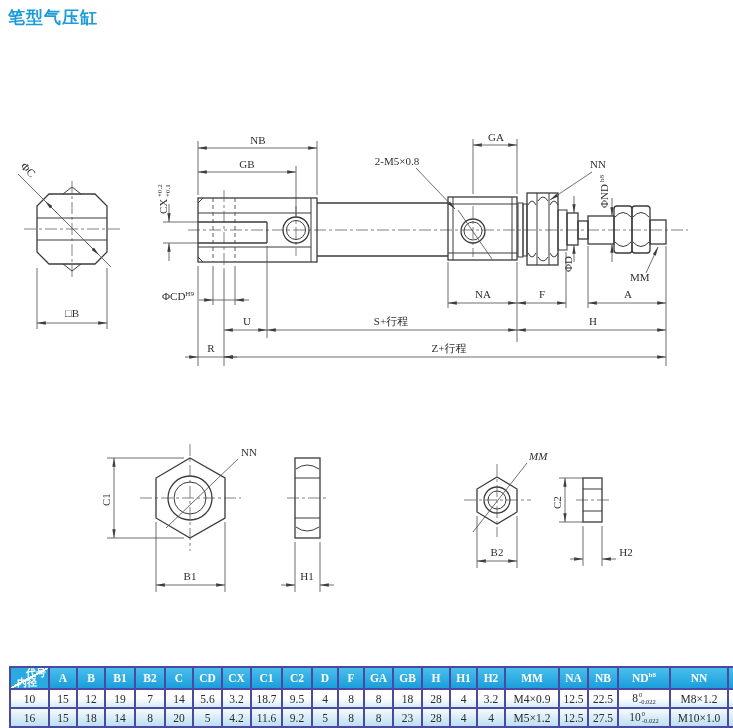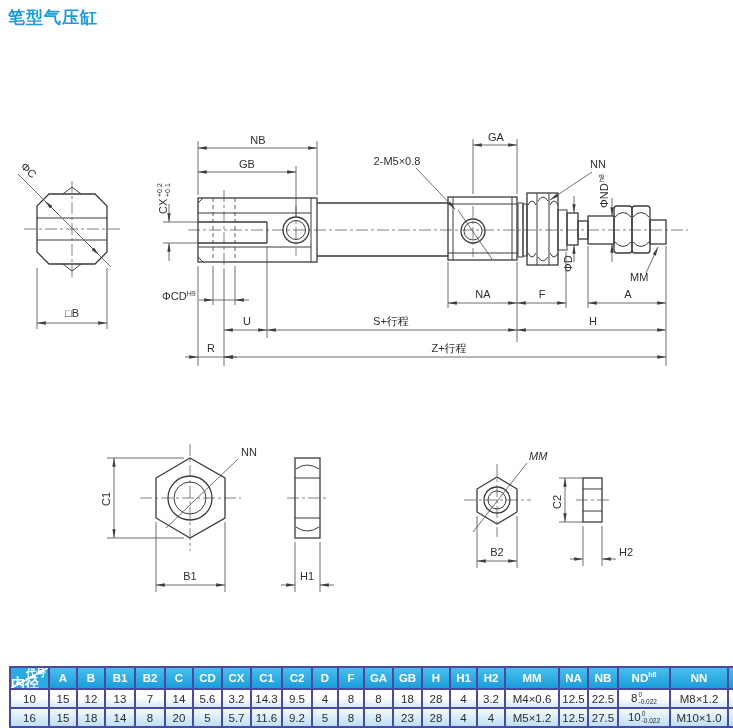--- a/index.html
+++ b/index.html
@@ -1,17 +1,17 @@
 <!DOCTYPE html>
 <html><head>
 <meta charset="utf-8">
 <style>
   html,body{margin:0;padding:0;background:#ffffff;}
   #page{position:relative;width:733px;height:728px;background:#fff;overflow:hidden;
-        font-family:Liberation Sans, sans-serif;}
+        font-family:Liberation Serif, serif;}
   #title{position:absolute;left:8px;top:6px;font-size:17px;font-weight:bold;
          color:#1B9CD8;letter-spacing:1px;}
   
   #dwg{position:absolute;left:0;top:0;}
   #dwg .o{stroke:#3b3b3b;stroke-width:1.3;fill:none;}
   #dwg .o2{stroke:#3b3b3b;stroke-width:1;fill:none;}
   #dwg .d{stroke:#4a4a4a;stroke-width:.8;fill:none;}
   #dwg .cl{stroke:#4a4a4a;stroke-width:.7;fill:none;stroke-dasharray:12 3 3 3;}
   #dwg .hid{stroke:#4a4a4a;stroke-width:.9;fill:none;stroke-dasharray:4 3;}
   #dwg text{font-size:11px;fill:#2e2e2e;}
@@ -23,21 +23,21 @@
         padding:0;overflow:hidden;white-space:nowrap;}
   th{height:20px;font-size:11.5px;font-weight:bold;color:#fff;
      background:linear-gradient(#49BEEC,#1B9EDC);}
   td{height:17px;font-size:11.5px;color:#2b2b2b;}
   tr.r0 td{background:linear-gradient(#ffffff 45%,#D5EBF8);}
   tr.r1 td{background:linear-gradient(#EFF7FC 10%,#BCDFF3);margin-top:26px;}
   th.corner{position:relative;
      background:linear-gradient(to bottom right,#29ABE2 calc(50% - 1px),#fff calc(50% - 1px),
                 #fff calc(50% + 1px),#29ABE2 calc(50% + 1px));}
   th.corner .c-top{position:absolute;top:0px;right:2px;font-size:10px;line-height:10px;}
-  th.corner .c-bot{position:absolute;bottom:0px;left:0;font-size:14px;line-height:10px;}
+  th.corner .c-bot{position:absolute;bottom:0px;left:6px;font-size:10px;line-height:10px;}
   th sup{font-size:7px;font-weight:bold;vertical-align:super;line-height:0;}
   td .tol{display:inline-block;vertical-align:middle;margin-left:1px;
           font-size:6.5px;line-height:6.5px;text-align:left;}
   td .tol i{display:block;font-style:normal;}
 </style>
 </head>
 <body>
 
 <div id="page">
   <div id="title">笔型气压缸</div>
@@ -309,50 +309,50 @@
             <th style="width: 50px;"><span>ND</span><sup>h8</sup></th>
             <th style="width: 56px;">NN</th>
             <th style="width: 24px;">R</th>
           </tr>
       </thead>
       <tbody>
           <tr class="r0">
             <td>10</td>
             <td>15</td>
             <td>12</td>
-            <td>13</td>
+            <td>19</td>
             <td>7</td>
             <td>14</td>
             <td>5.6</td>
             <td>3.2</td>
-            <td>14.3</td>
+            <td>18.7</td>
             <td>9.5</td>
             <td>4</td>
             <td>8</td>
             <td>8</td>
             <td>18</td>
             <td>28</td>
             <td>4</td>
             <td>3.2</td>
-            <td>M4×0.6</td>
+            <td>M4×0.9</td>
             <td>12.5</td>
             <td>22.5</td>
             <td><span>8</span><span class="tol"><i>0</i><i>-0.022</i></span></td>
             <td>M8×1.2</td>
             <td>5</td>
           </tr>
           <tr class="r1">
             <td>16</td>
             <td>15</td>
             <td>18</td>
             <td>14</td>
             <td>8</td>
             <td>20</td>
             <td>5</td>
-            <td>5.7</td>
+            <td>4.2</td>
             <td>11.6</td>
             <td>9.2</td>
             <td>5</td>
             <td>8</td>
             <td>8</td>
             <td>23</td>
             <td>28</td>
             <td>4</td>
             <td>4</td>
             <td>M5×1.2</td>

